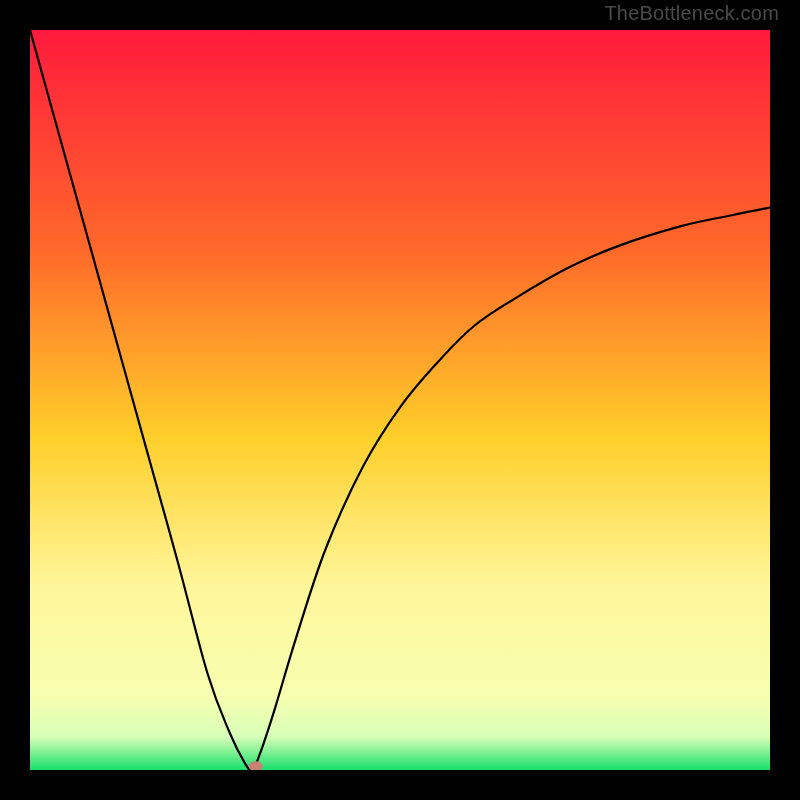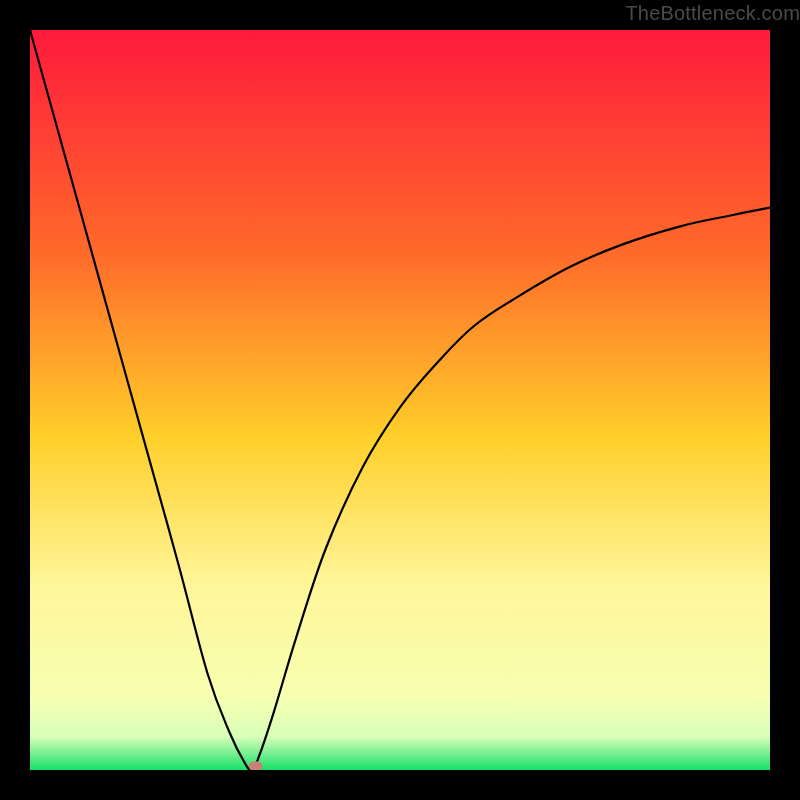--- a/index.html
+++ b/index.html
@@ -13,21 +13,21 @@
   }
   .frame {
     position: relative;
     width: 800px;
     height: 800px;
     background: #000;
   }
   .watermark {
     position: absolute;
     top: 2px;
-    right: 0;
+    right: 21px;
     color: #4a4a4a;
     font-size: 20px;
     font-weight: 400;
     letter-spacing: 0.2px;
     z-index: 10;
   }
   .plot-area {
     position: absolute;
     left: 30px;
     top: 30px;

